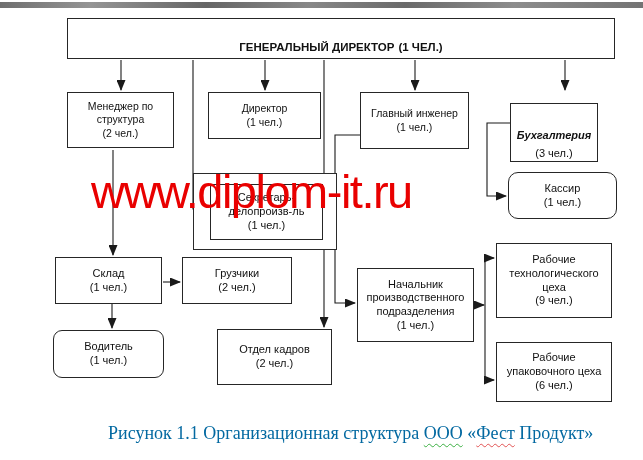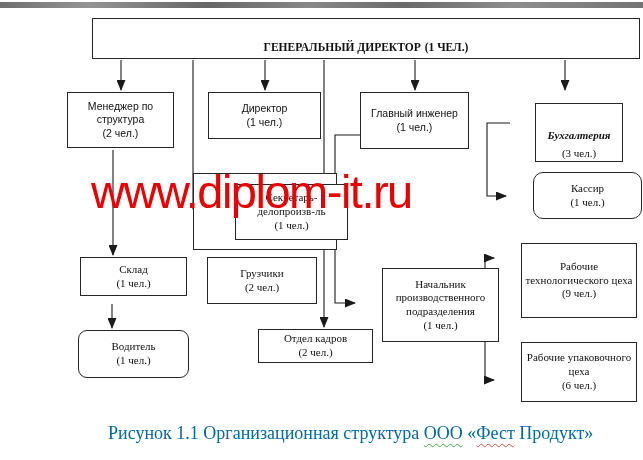--- a/index.html
+++ b/index.html
@@ -4,38 +4,38 @@
 <style>
   html,body{margin:0;padding:0;background:#fff;}
   .canvas{position:relative;width:643px;height:460px;background:#ffffff;overflow:hidden;
           font-family:"Liberation Serif",serif;color:#111;}
   .scanbar{position:absolute;left:0;top:2px;width:643px;height:6px;opacity:.8;
            background:linear-gradient(90deg,#4a4a4a 0%,#7a7a7a 14%,#3f3f3f 32%,#6a6a6a 48%,#454545 63%,#707070 80%,#515151 100%);}
   .box{position:absolute;border:1px solid #262626;background:#fff;box-sizing:border-box;
        display:flex;flex-direction:column;align-items:center;justify-content:center;
        text-align:center;font-size:11px;line-height:1.25;}
   .sans{font-family:"Liberation Sans",sans-serif;font-size:10.5px;}
-  .serif{font-family:Liberation Serif, serif;margin-left:25px;}
+  .serif{font-family:Liberation Sans, sans-serif;}
   .n-gd{left:67px;top:18px;width:548px;height:41px;flex-direction:row;gap:4px;
         align-items:flex-end;justify-content:center;padding-bottom:4px;
         font-weight:bold;font-size:11.5px;}
   .n-sales{left:67px;top:92px;width:107px;height:56px;}
   .n-dir{left:208px;top:92px;width:113px;height:47px;text-align:center;}
   .n-eng{left:360px;top:92px;width:109px;height:57px;}
   .n-acc{left:510px;top:103px;width:88px;height:59px;justify-content:flex-end;}
   .n-acc .lbl{font-weight:bold;font-style:italic;}
   .n-acc .cnt{margin-top:5px;}
   .sec-outer{position:absolute;left:193px;top:173px;width:142px;height:75px;
              border:1px solid #2a2a2a;background:#fff;}
   .n-sec{left:210px;top:184px;width:113px;height:56px;padding:4px 3px;}
   .n-cash{left:508px;top:172px;width:109px;height:47px;border-radius:10px;}
-  .n-wh{left:55px;top:257px;width:107px;height:39px;}
+  .n-wh{left:55px;top:257px;width:107px;height:47px;}
   .n-load{left:182px;top:257px;width:110px;height:47px;}
   .n-drv{left:53px;top:330px;width:111px;height:48px;border-radius:9px;}
-  .n-hr{left:233px;top:329px;width:115px;height:34px;}
+  .n-hr{left:217px;top:329px;width:115px;height:56px;}
   .n-prod{left:357px;top:268px;width:117px;height:74px;padding:0 2px;}
   .n-wtech{left:496px;top:243px;width:116px;height:75px;padding:0 2px;}
   .n-wpack{left:496px;top:342px;width:116px;height:60px;padding:0 2px;}
   .connectors{position:absolute;left:0;top:0;width:643px;height:460px;pointer-events:none;}
   .connectors path{stroke:#1a1a1a;stroke-width:1.1;fill:none;}
   .watermark{position:absolute;left:91px;top:168px;z-index:10;white-space:nowrap;
              font-family:"Liberation Sans",sans-serif;font-weight:400;font-size:47px;
              letter-spacing:-1.5px;line-height:1;color:#e90000;}
   .caption{position:absolute;left:108px;top:423px;white-space:nowrap;
            font-family:"Liberation Serif",serif;font-size:18px;color:#0369a1;}

